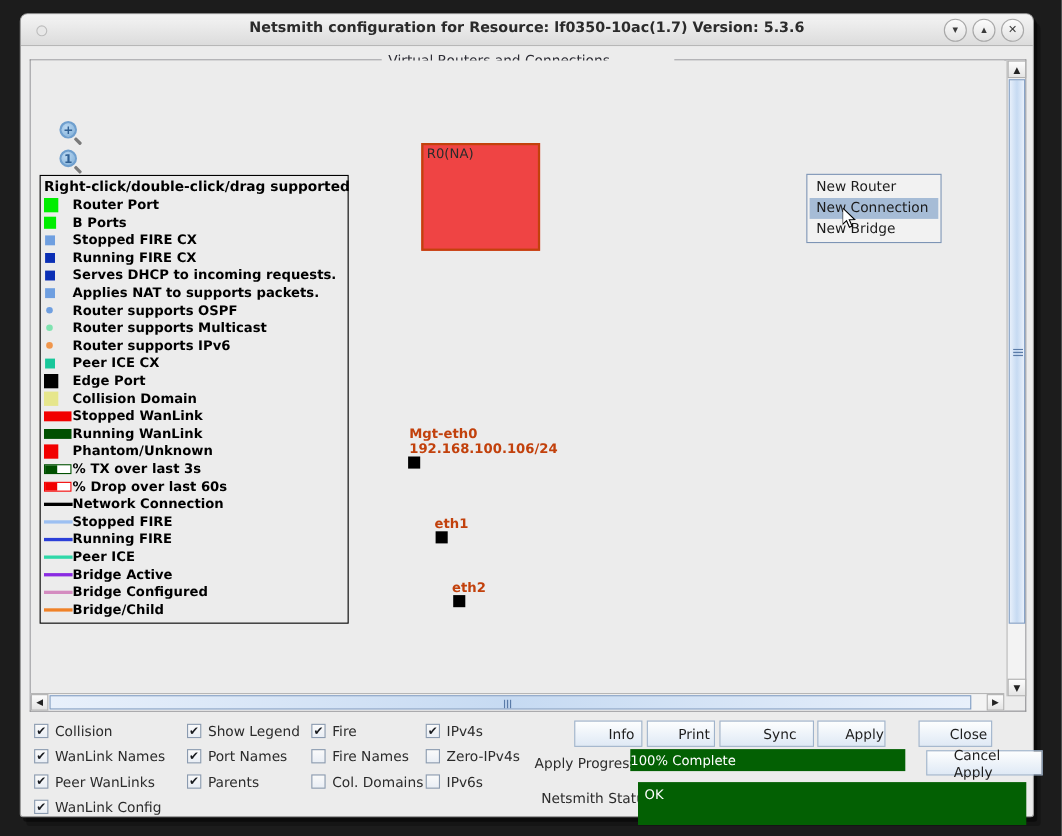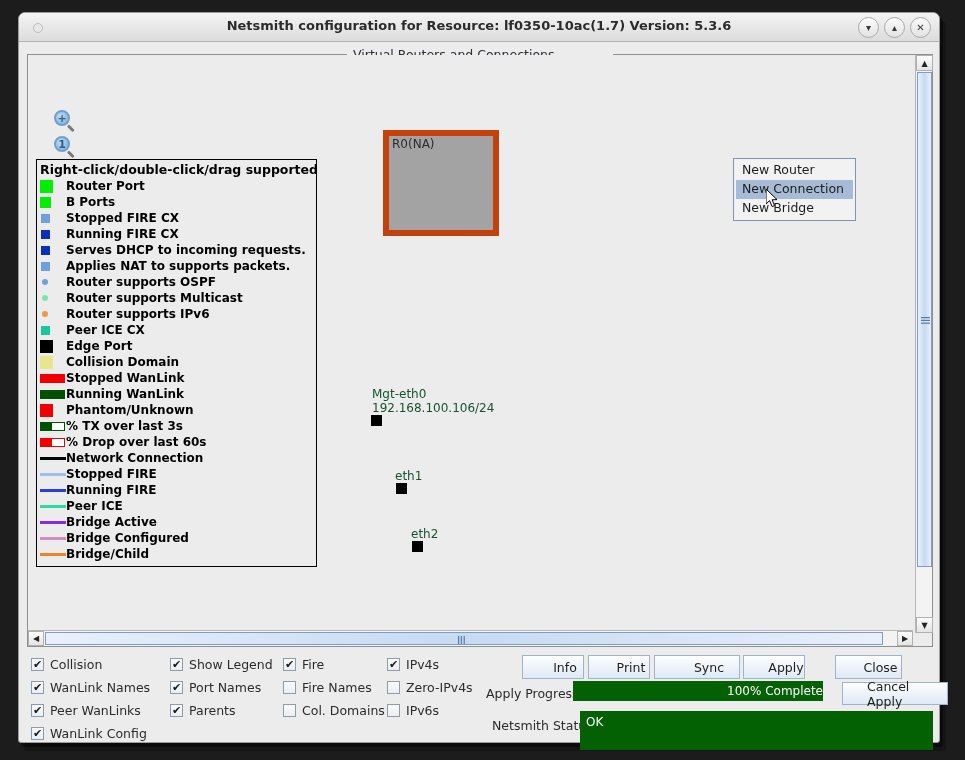--- a/index.html
+++ b/index.html
@@ -121,30 +121,30 @@
   .sq-sm { width: 9px; height: 9px; margin-left: 1px; }
   .dot { width: 6px; height: 6px; border-radius: 50%; margin-left: 2px; }
   .bar { width: 25px; height: 9px; }
   .barhalf { width: 25px; height: 9px; box-sizing: border-box; position: relative; }
   .barhalf i { position: absolute; left: 0; top: 0; bottom: 0; width: 11px; display:block; }
   .line { width: 26px; height: 3px; }
   
   #router-node {
     position: absolute; left: 355px; top: 75px;
     width: 104px; height: 94px;
-    border: 6px solid #c2410c;
-    background: #a3a3a3;
+    border: 2px solid #c2410c;
+    background: #ef4444;
   }
   #router-label {
     font-size: 12px; color: #2b2b2b; padding: 1px 0 0 3px;
     font-family: "DejaVu Sans", sans-serif;
   }
   .port { position: absolute; }
   .port-sq { width: 11px; height: 11px; background: #000; }
-  .port-txt { font-size: 12px; color: #14532d; white-space: nowrap; line-height: 14px; }
+  .port-txt { font-size: 12px; color: #c2410c; white-space: nowrap; line-height: 14px; font-weight: bold; }
   
   #ctxmenu {
     position: absolute; left: 705px; top: 103px;
     width: 123px;
     background: #f2f2f2;
     border: 1px solid #7d94b5;
     padding: 2px;
     box-sizing: border-box;
   }
   .ctx-item {
@@ -206,21 +206,21 @@
     display: flex; align-items: center; justify-content: center;
     box-sizing: border-box;
     padding-left: 24px;
   }
   .fieldlabel {
     position: absolute; font-size: 12.5px; color: #2b2b2b; white-space: nowrap; margin-left: 19px;
   }
   #progress {
     position: absolute;
     background: #036003;
-    display: flex; align-items: center; justify-content: flex-end;
+    display: flex; align-items: center; justify-content: flex-start;
     font-size: 12px; color: #fff;
   }
   #statusbar {
     position: absolute;
     background: #036003;
     font-size: 12px; color: #fff;
     padding: 4px 0 0 6px;
     box-sizing: border-box;
   }
 </style>

